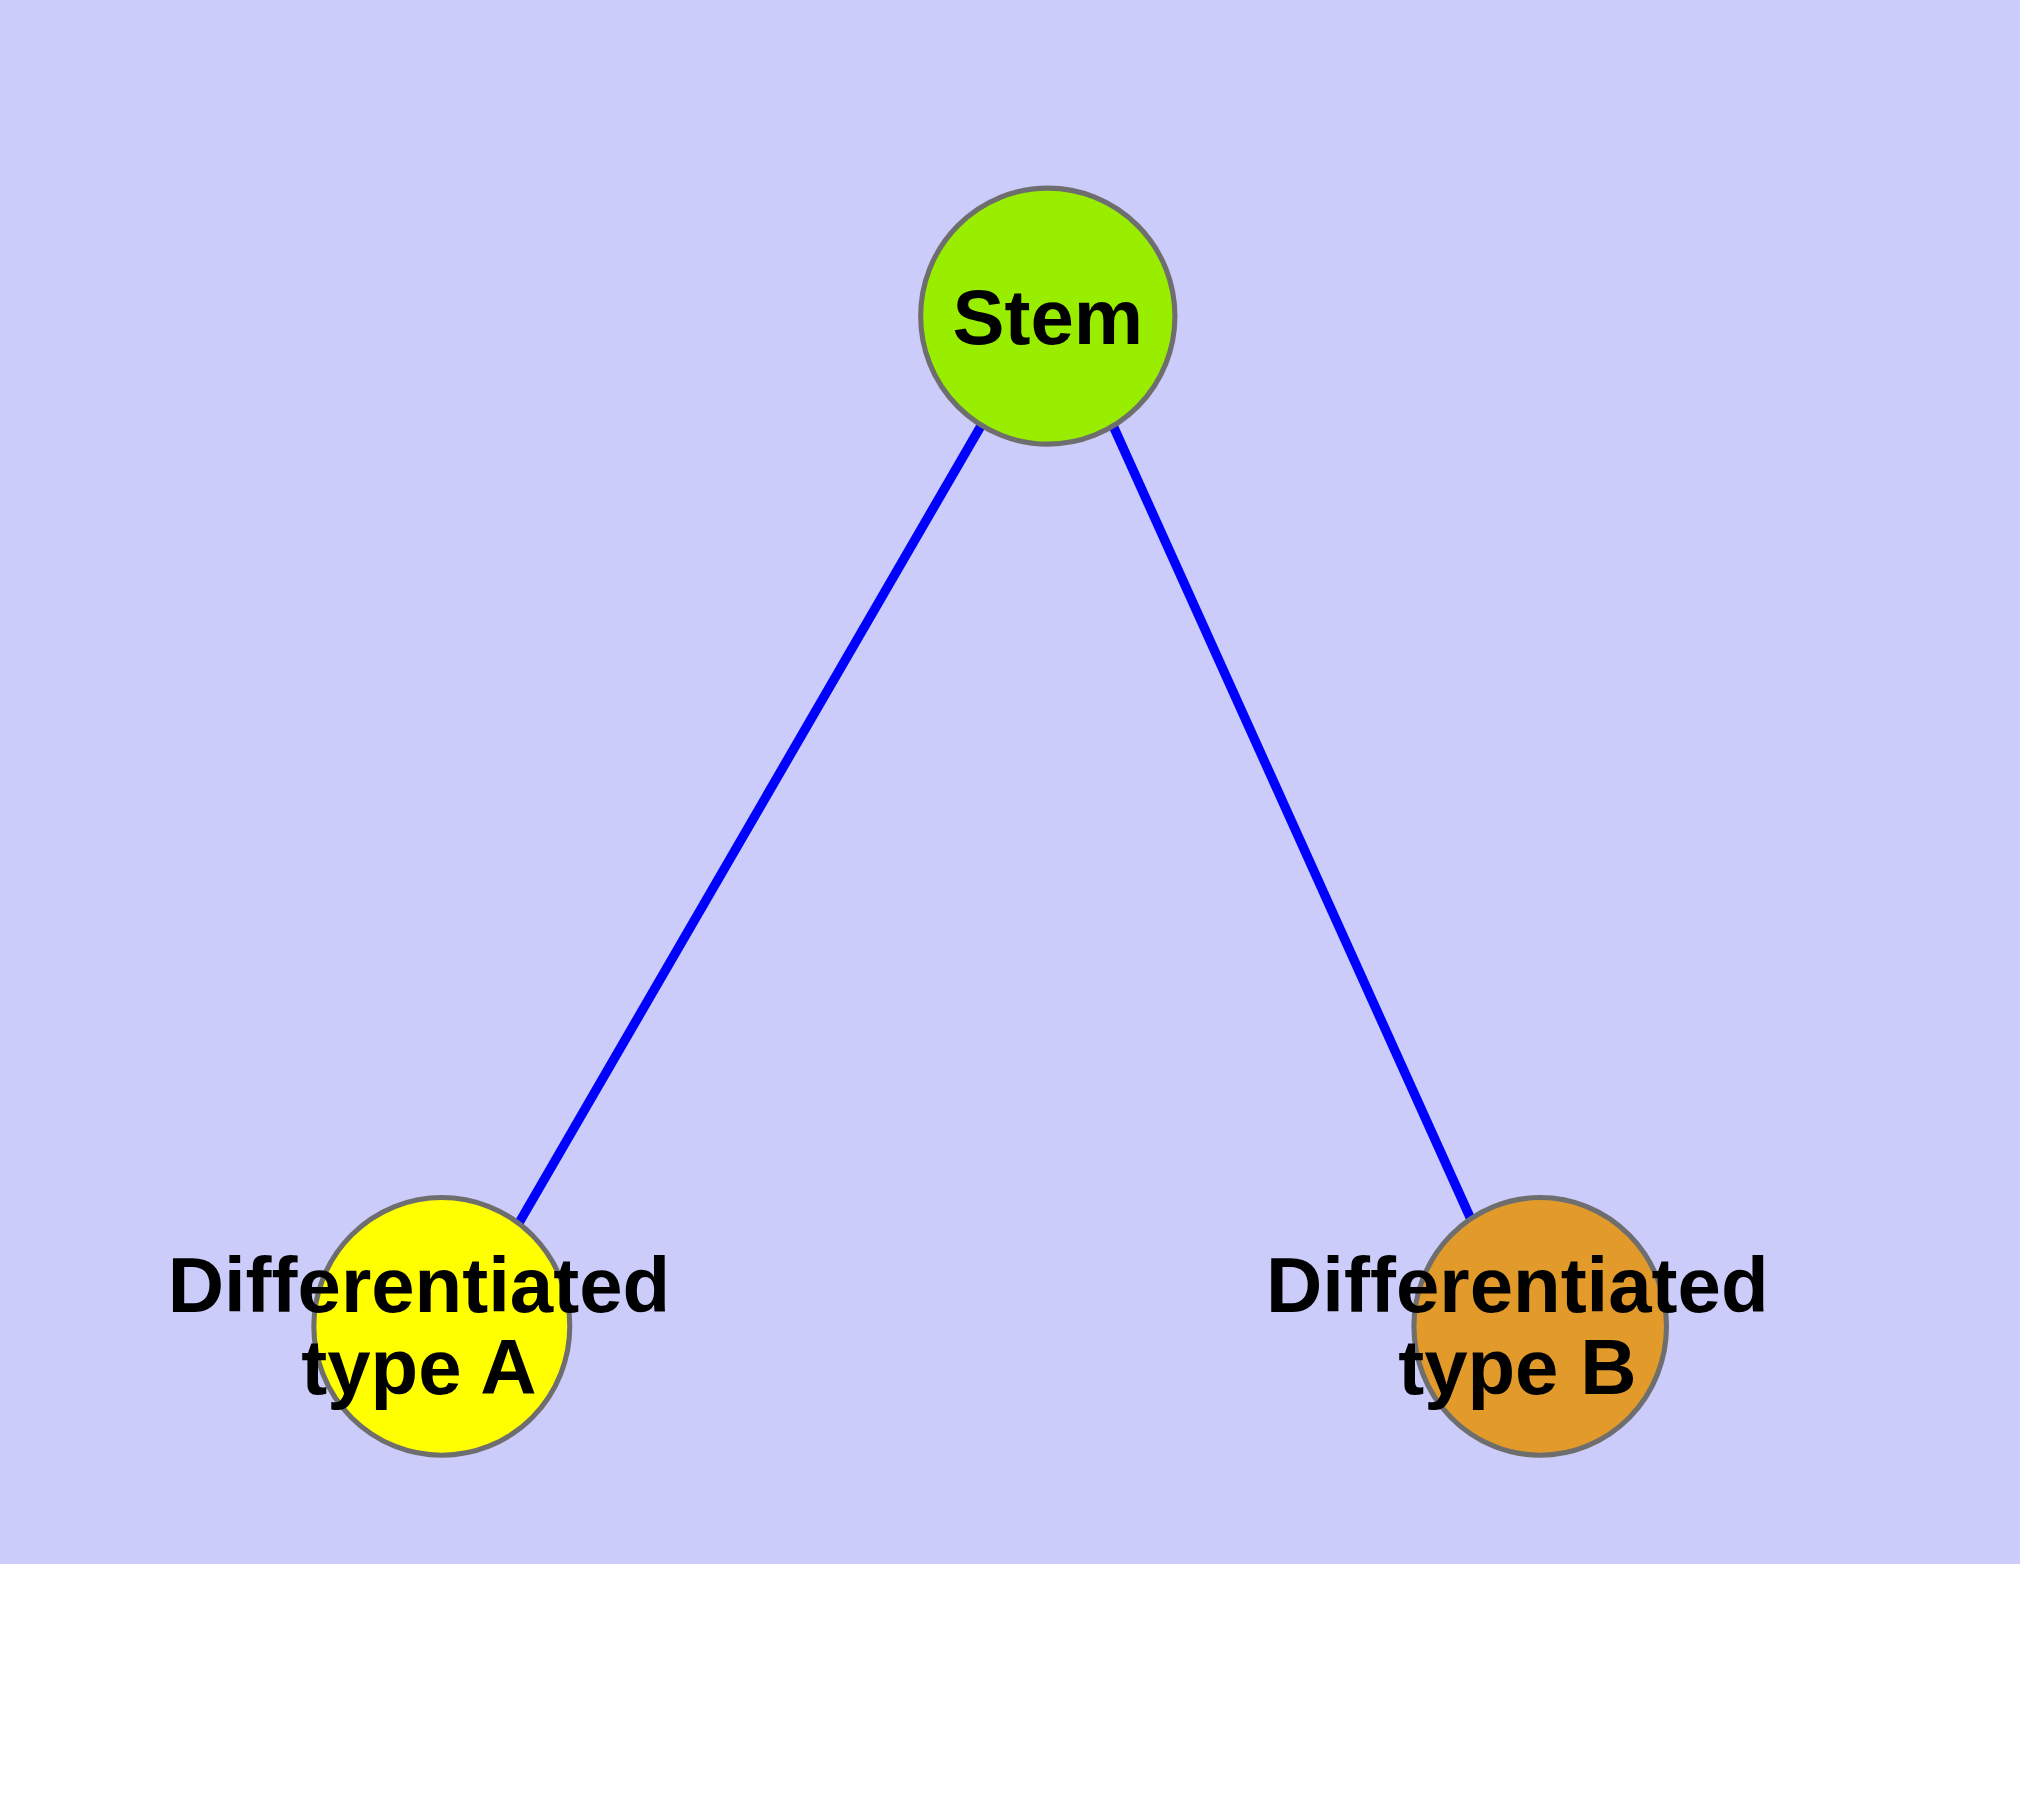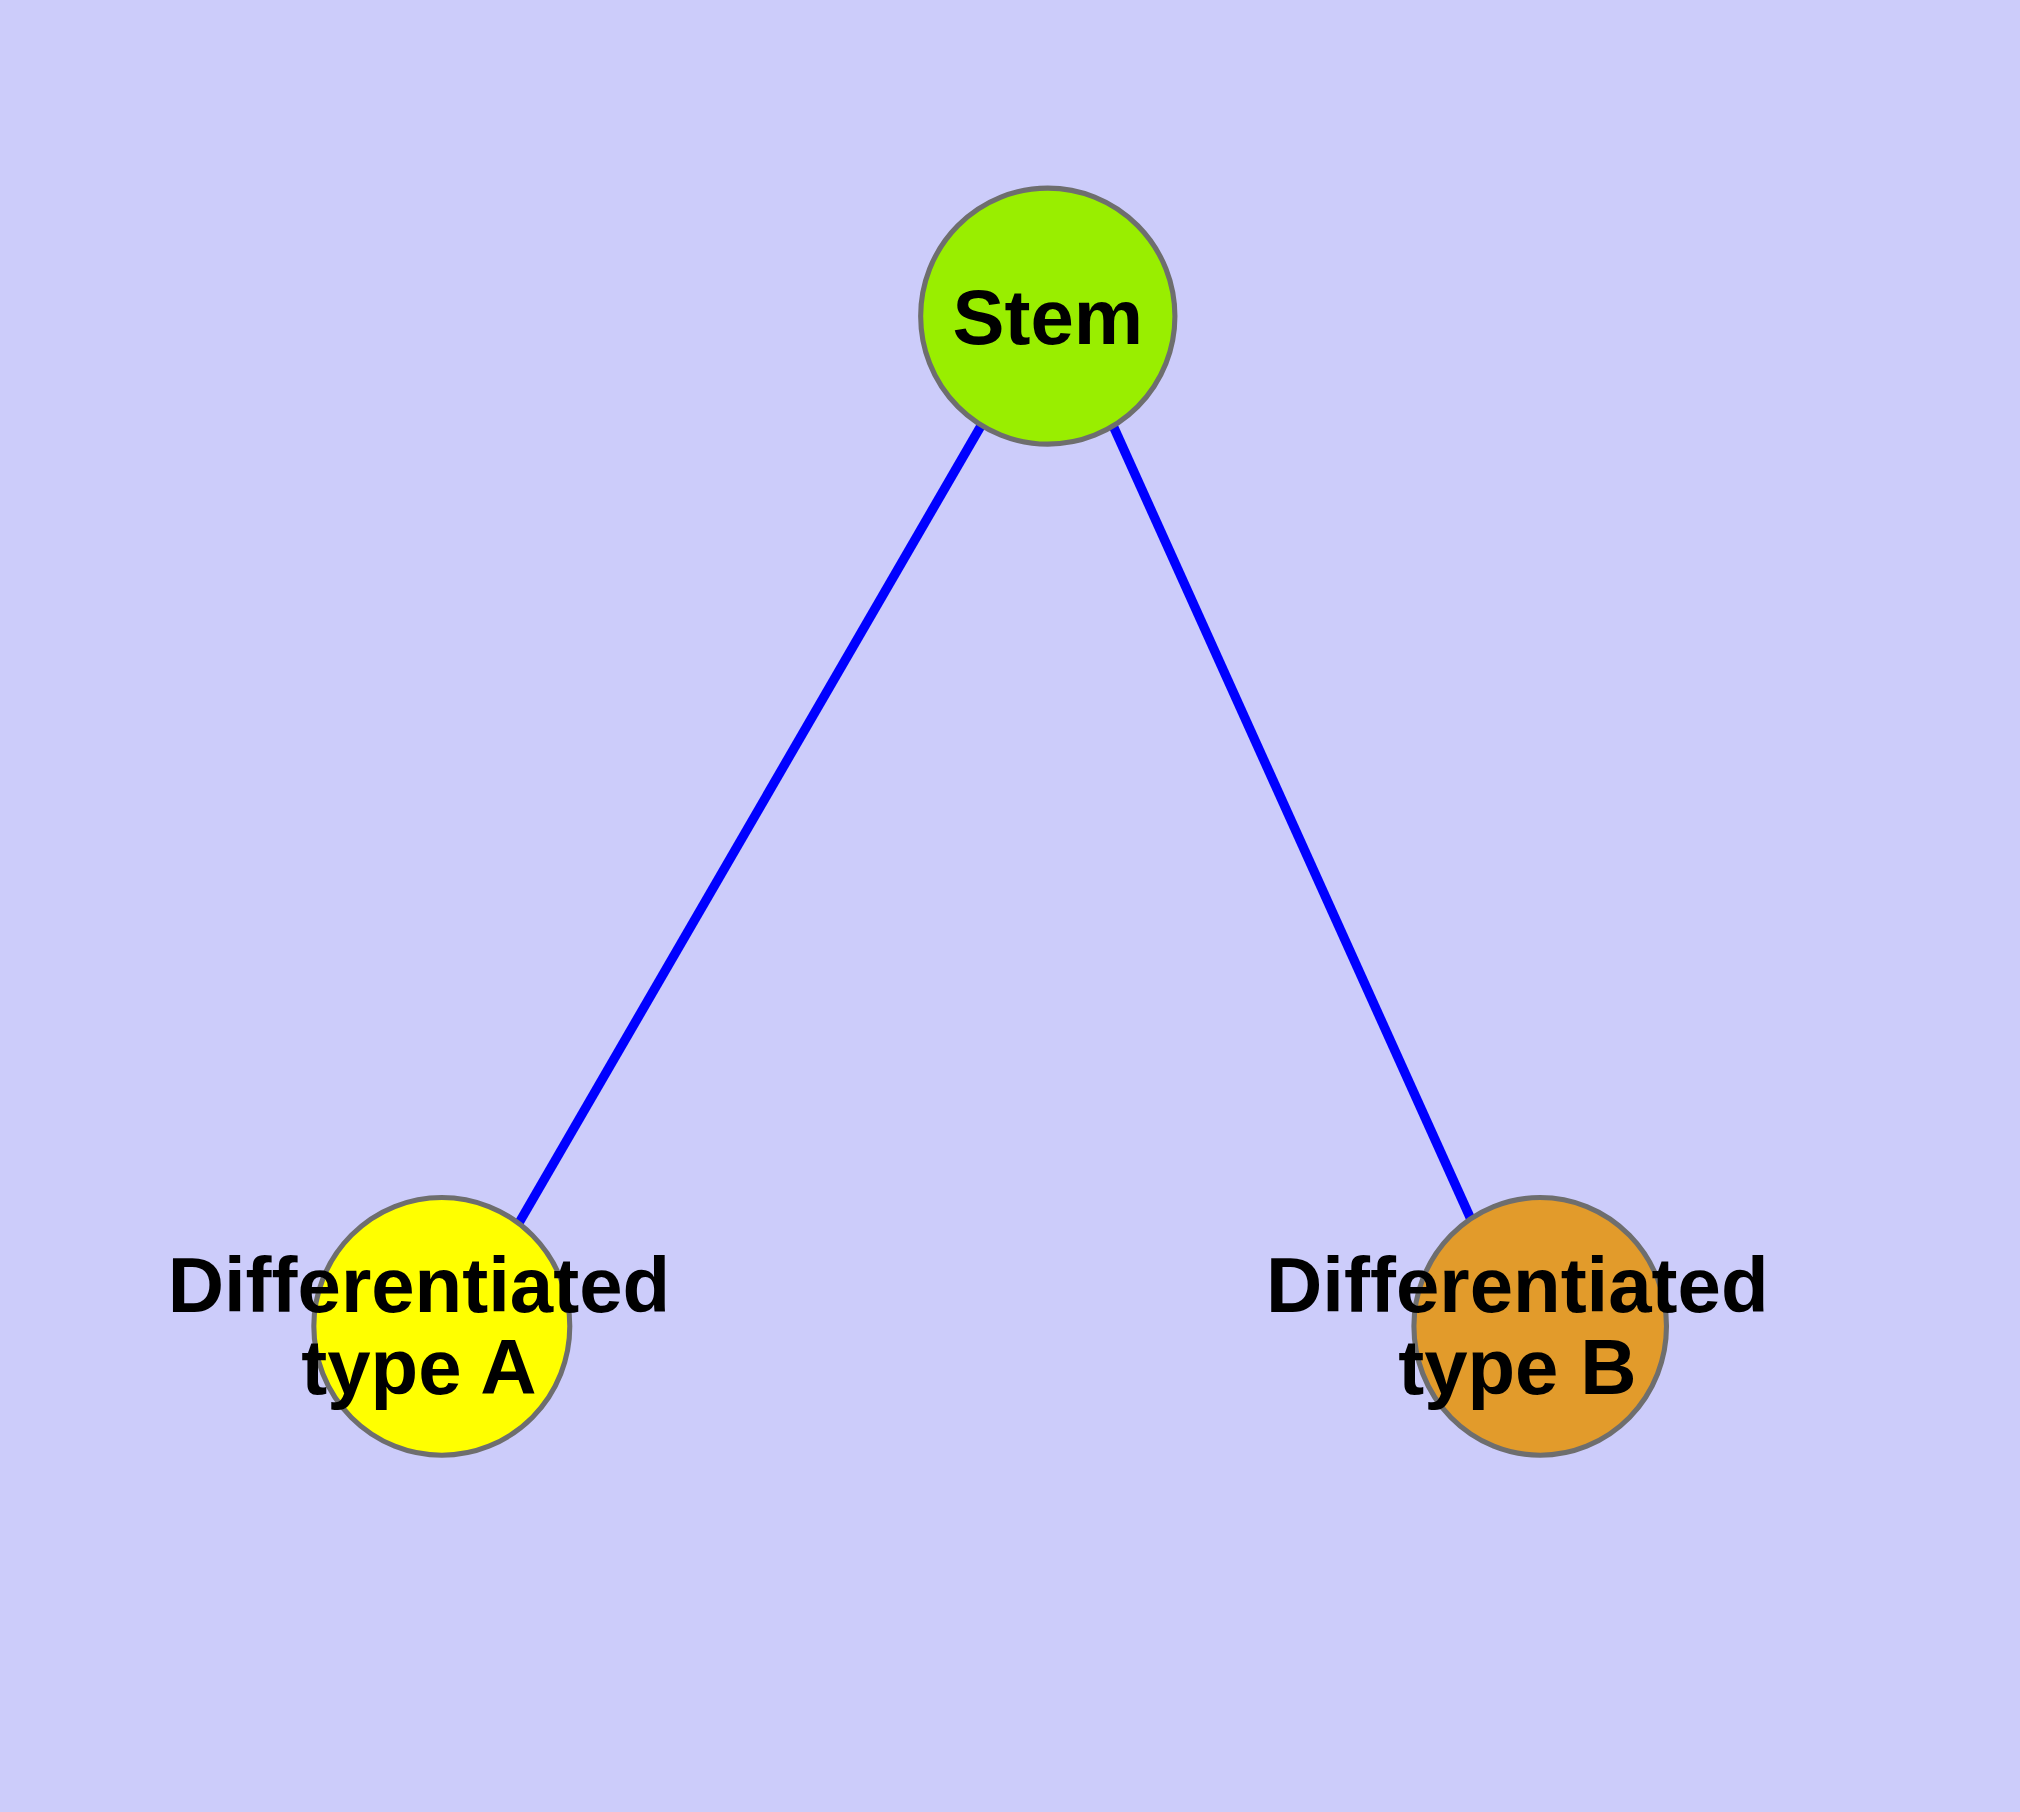--- a/index.html
+++ b/index.html
@@ -9,21 +9,21 @@
   }
   body {
     width: 2021px;
     height: 1812px;
     overflow: hidden;
     font-family: "Liberation Sans", sans-serif;
   }
   #canvas {
     position: relative;
     width: 2021px;
-    height: 1812px;
+    height: 1564px;
     background: #ccccfa;
   }
   #graph-svg {
     position: absolute;
     left: 0;
     top: 0;
     width: 2021px;
     height: 1812px;
     display: block;
   }

